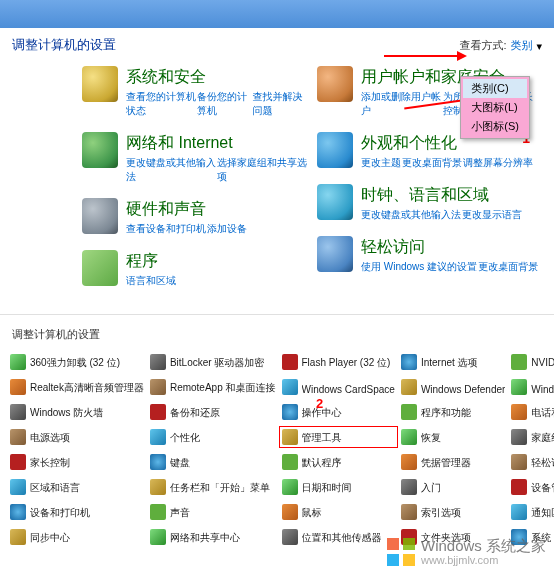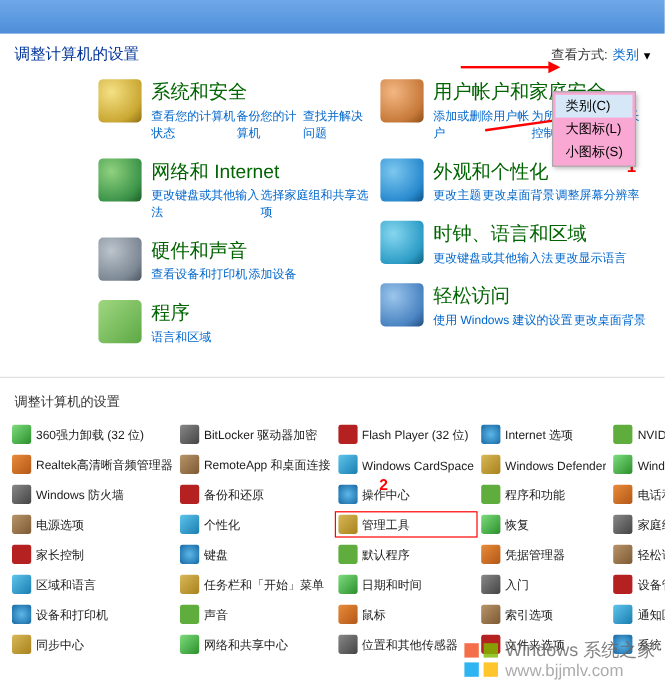--- a/index.html
+++ b/index.html
@@ -53,21 +53,21 @@
 .ai8{background:linear-gradient(135deg,#5ec5ec,#1a7db0)}
 .ai9{background:linear-gradient(135deg,#d8b858,#a8821c)}
 .wm{position:absolute;bottom:8px;right:8px;display:flex;align-items:center;gap:6px;opacity:.82;pointer-events:none}
 .wm-logo{width:28px;height:28px;position:relative}
 .wm-logo div{position:absolute;width:12px;height:12px}
 .wl1{top:0;left:0;background:#f25022}
 .wl2{top:0;right:0;background:#7fba00}
 .wl3{bottom:0;left:0;background:#00a4ef}
 .wl4{bottom:0;right:0;background:#ffb900}
 .wm-text{font-size:15px;color:#666}
-.wm-sub{font-size:14px;color:#999;margin-top:-2px}
+.wm-sub{font-size:11px;color:#999;margin-top:-2px}
 .n2{position:absolute;top:396px;left:316px;color:#ff0000;font-weight:bold;font-size:13px}
 </style>
 </head>
 <body>
 
 <div class="win-header"></div>
 
 <div class="upper">
   <div class="page-head">
     <div class="page-title">调整计算机的设置</div>

